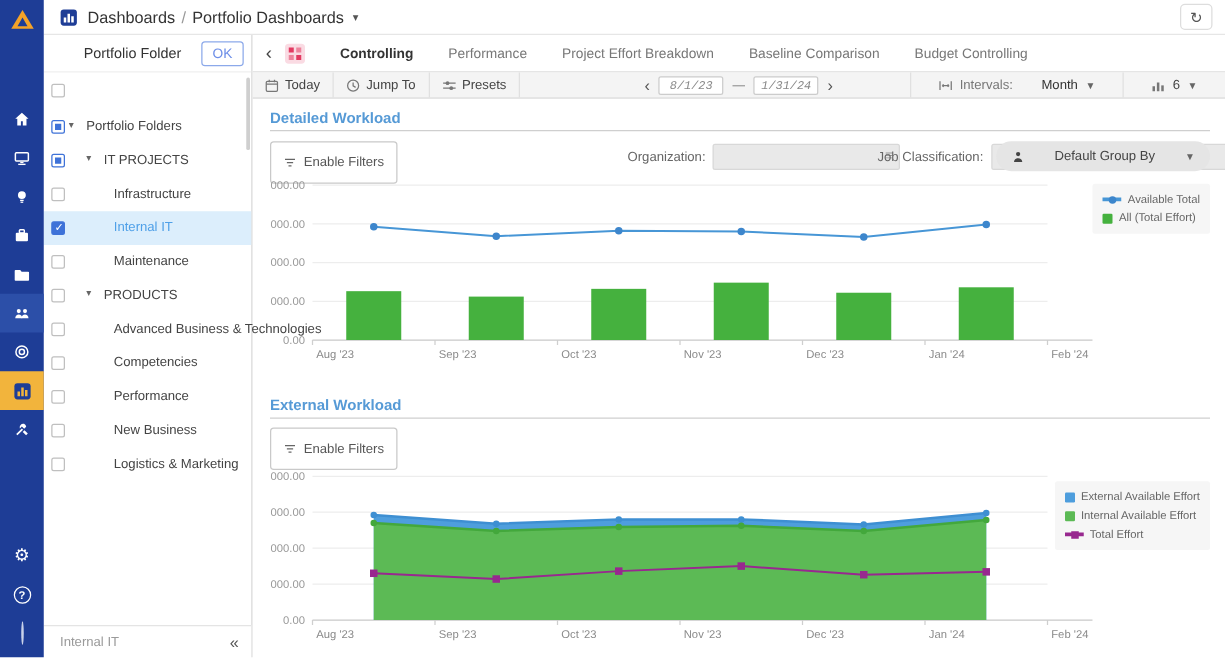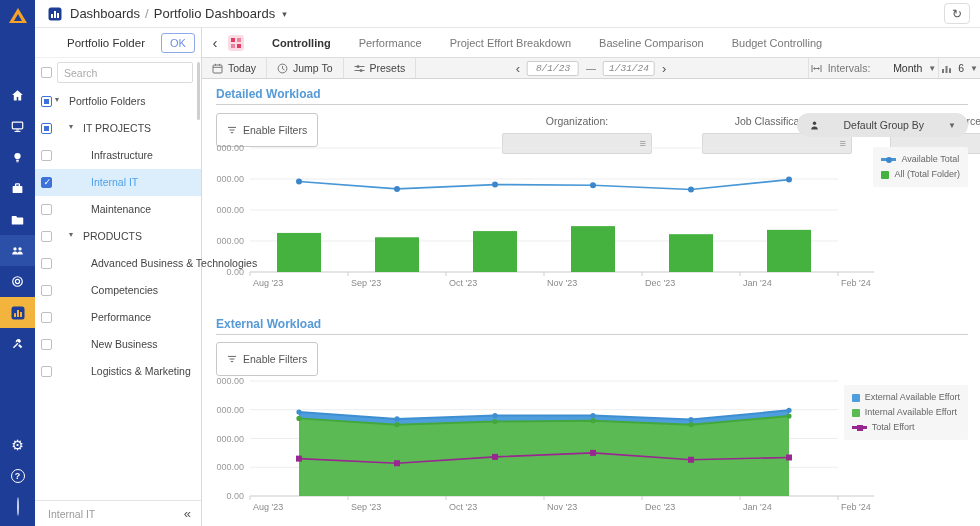--- a/index.html
+++ b/index.html
@@ -68,29 +68,29 @@
   .tab.active { background:#D6EAFB; color:#419BE8; }
 
   #toolbar { position:absolute; left:0; right:0; top:30px; height:21px; background:#F4F4F4; border-bottom:1px solid #d5d5d5; display:flex; align-items:center; font-size:10.5px; color:#444; }
   .tb-btn { height:100%; display:flex; align-items:center; gap:5px; padding:0 10px; border-right:1px solid #e0e0e0; cursor:pointer; }
   .tb-btn svg { flex:none; }
   #tb-center { position:absolute; left:50%; transform:translateX(-50%); display:flex; align-items:center; gap:7px; height:100%; }
   .tb-chev { font-size:13px; color:#555; cursor:pointer; }
   .date-input { width:52px; height:15px; border:1px solid #ccc; border-radius:2px; background:#fff; font-family:Liberation Mono, monospace; font-size:9.5px; font-style:italic; color:#888; text-align:center; }
   .tb-dash { color:#777; font-size:10px; }
   #tb-right { margin-left:auto; display:flex; align-items:center; height:100%; }
-  .tb-seg { display:flex; align-items:center; gap:6px; padding:0 2px; height:100%; border-left:1px solid #e0e0e0; cursor:pointer; }
+  .tb-seg { display:flex; align-items:center; gap:6px; padding:0 22px; height:100%; border-left:1px solid #e0e0e0; cursor:pointer; }
   .tb-caret { font-size:8px; color:#666; }
   .dim { color:#777; }
 
   #content { position:absolute; left:0; right:0; top:51px; bottom:0; background:#fff; padding:0 14px; }
   .sec-title { position:absolute; left:14px; font-size:12px; color:#569AD6; }
   .sec-hr { position:absolute; left:14px; right:12px; border-top:1px solid #cfcfcf; }
   .pill-btn { position:absolute; height:24px; background:#fff; border:1px solid #c9c9c9; border-radius:3px; font-size:10.5px; color:#555; font-family:inherit; display:flex; align-items:center; gap:6px; padding:16px 10px; cursor:pointer; }
-  .filter-field { position:absolute; display:flex; align-items:center; gap:6px; font-size:10.5px; color:#666;flex-direction:column; }
+  .filter-field { position:absolute; display:flex; align-items:center; gap:6px; font-size:10.5px; color:#666; }
   .filter-input { position:relative; width:150px; height:21px; background:#E9E9E9; border:1px solid #d8d8d8; border-radius:2px; }
   .filter-input .lines { position:absolute; right:5px; top:3px; color:#999; font-size:11px; }
   #groupby-btn { position:absolute; right:12px; height:24px; border-radius:12px; background:#E5E5E5; border:none; font-size:10.5px; color:#444; font-family:inherit; display:flex; align-items:center; gap:24px; padding:0 12px; cursor:pointer; }
 
   .chart-wrap { position:absolute; left:14px; right:12px; }
   .legend { position:absolute; background:#F6F6F6; border-radius:2px; padding:5px 8px; font-size:9px; color:#666; line-height:15px; }
   .leg-item { display:flex; align-items:center; gap:5px; white-space:nowrap; }
   .sw-sq { width:8px; height:8px; border-radius:1px; flex:none; }
   .sw-line { width:15px; height:3px; position:relative; flex:none; }
   .sw-line i { position:absolute; left:5px; top:-1.5px; width:6px; height:6px; border-radius:50%; }
@@ -217,21 +217,20 @@
       </button>
   </header>
 
   <section id="tree-panel">
     <div id="tree-head">
       <span id="tree-title">Portfolio Folder</span>
       <button id="ok-btn">OK</button>
     </div>
     <div id="search-row">
       <span id="search-cb" class="cb"></span>
-      <input id="search-input" placeholder="Search" style="">
     </div>
     <div id="tree-rows">
         <div class="trow">
           <span class="cb indet"></span>
           <span class="caret" style="left: 20px;">▾</span>
           <span class="tlabel" style="left: 34px;">Portfolio Folders</span>
         </div>
         <div class="trow">
           <span class="cb indet"></span>
           <span class="caret" style="left: 34px;">▾</span>
@@ -437,21 +436,21 @@
             <circle cx="573" cy="38.620000000000005" r="3" fill="#3D86CC"></circle>
           </svg><div class="legend" style="right: 0px; top: 6px;">
             <div class="leg-item">
               <span class="sw-line" style="background: rgb(71, 150, 214);">
                 <i style="background: rgb(61, 134, 204);"></i>
               </span>
               <span>Available Total</span>
             </div>
             <div class="leg-item">
               <span class="sw-sq" style="background: rgb(69, 177, 62);"></span>
-              <span>All (Total Folder)</span>
+              <span>All (Total Effort)</span>
             </div>
           </div></div>
 
       <h2 class="sec-title" style="top:238px;">External Workload</h2>
       <div class="sec-hr" style="top:255px;"></div>
       <button class="pill-btn" style="left:14px; top:263px;">
         <svg width="10" height="10" viewBox="0 0 10 10">
             <line x1="1" y1="2.4" x2="9" y2="2.4" stroke="#666"></line>
             <line x1="2.5" y1="5" x2="7.5" y2="5" stroke="#666"></line>
             <line x1="3.8" y1="7.6" x2="6.2" y2="7.6" stroke="#666"></line>

